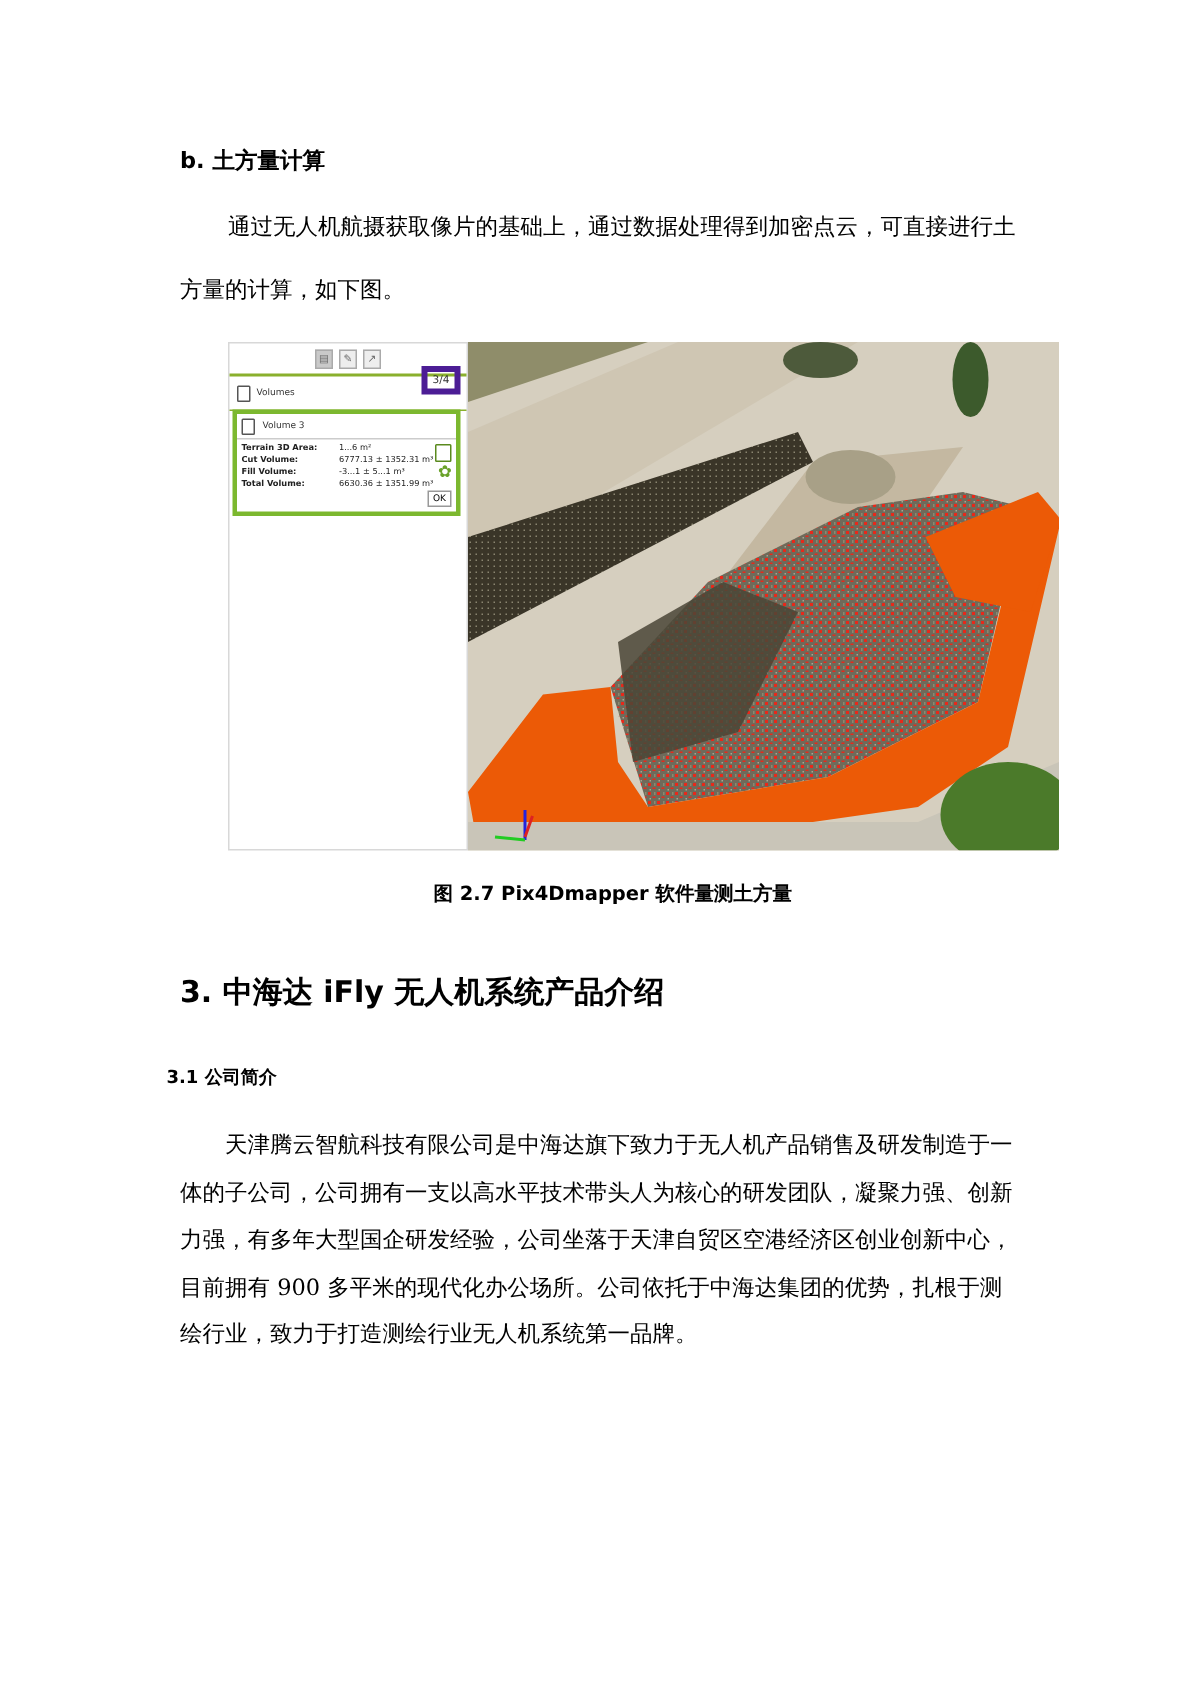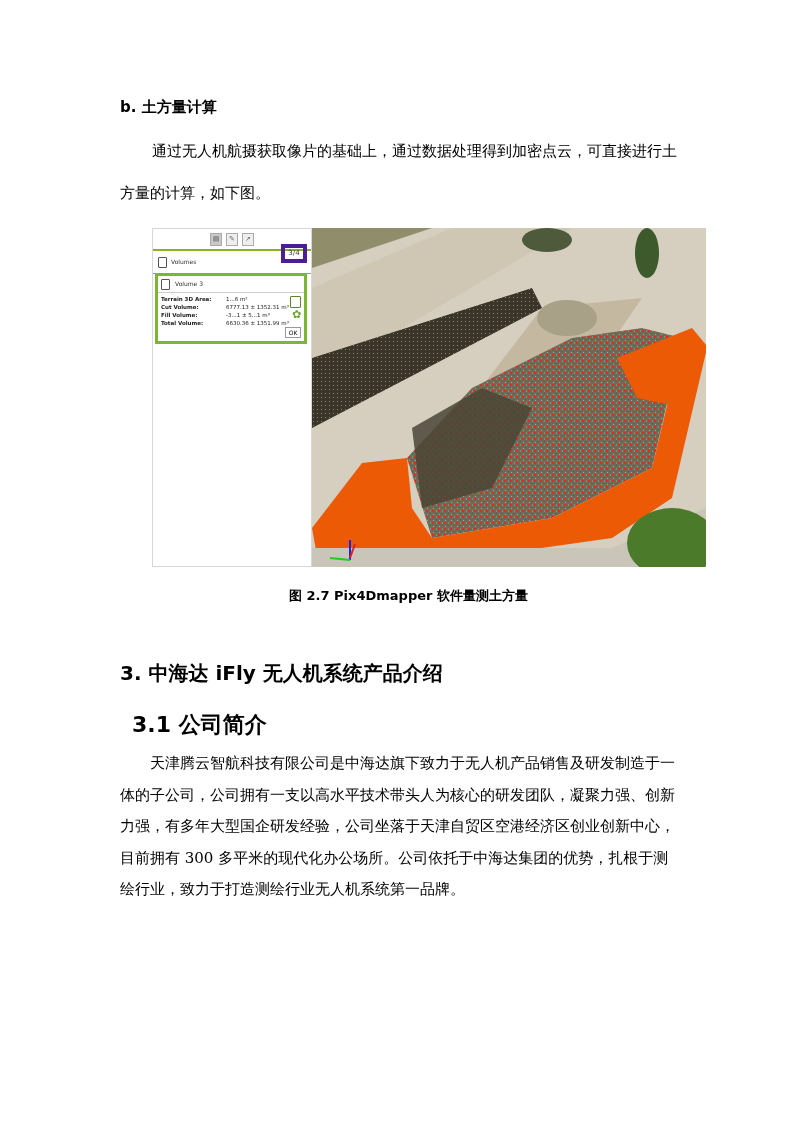--- a/index.html
+++ b/index.html
@@ -25,22 +25,22 @@
   .vol-head .doc-icon { left:3px; top:3px; }
   .vol-row { font-size:5.5px; line-height:8px; height:8px; position:relative; color:#222; white-space:nowrap; }
   .vol-row .lbl { position:absolute; left:3px; font-weight:bold; }
   .vol-row .val { position:absolute; left:68px; }
   .side-icon { position:absolute; right:3px; width:9px; height:10px; }
   .save-ic { top:20px; border:1px solid #5a8a1e; border-radius:1px; }
   .gear-ic { top:34px; color:#6aa22a; font-size:11px; line-height:10px; text-align:center; }
   .ok-btn { position:absolute; right:3px; bottom:3px; width:14px; height:9px; border:1px solid #999; font-size:6px; line-height:9px; text-align:center; }
   .scene { position:absolute; left:160px; top:0; width:394px; height:339px; overflow:hidden; background:#d8d2c4; }
   .caption { position:absolute; left:12px; width:793px; top:587px; text-align:center; font-size:13px; font-weight:bold; }
-  .h-3 { position:absolute; left:120px; top:648px; font-size:20px; font-weight:bold;margin-top:12px; }
-  .h-31 { position:absolute; left:132px; top:710px; font-size:22px; font-weight:bold; }
+  .h-3 { position:absolute; left:120px; top:648px; font-size:20px; font-weight:bold; }
+  .h-31 { position:absolute; left:111px; top:710px; font-size:12px; font-weight:bold; }
   .para2 { top:748px; font-family: "DejaVu Serif", "Liberation Serif", serif; line-height:31.5px; font-size:15px; }
   .para2 .first { text-indent:30px; }
 </style>
 </head>
 <body>
 
 <div class="h-b">b.  土方量计算</div>
 <div class="para para1">
   <div class="first">通过无人机航摄获取像片的基础上，通过数据处理得到加密点云，可直接进行土方量的计算，如下图。</div>
 </div>
@@ -120,14 +120,14 @@
       <line x1="38" y1="330" x2="43" y2="316" stroke="#dd2222" stroke-width="2"></line>
     </svg>
   </div>
 </div>
 
 <div class="caption">图 2.7  Pix4Dmapper 软件量测土方量</div>
 
 <div class="h-3">3.  中海达 iFly 无人机系统产品介绍</div>
 <div class="h-31">3.1  公司简介</div>
 <div class="para para2">
-  <div class="first">天津腾云智航科技有限公司是中海达旗下致力于无人机产品销售及研发制造于一体的子公司，公司拥有一支以高水平技术带头人为核心的研发团队，凝聚力强、创新力强，有多年大型国企研发经验，公司坐落于天津自贸区空港经济区创业创新中心，目前拥有 300 多平米的现代化办公场所。公司依托于中海达集团的优势，扎根于测绘行业，致力于打造测绘行业无人机系统第一品牌。</div>
+  <div class="first">天津腾云智航科技有限公司是中海达旗下致力于无人机产品销售及研发制造于一体的子公司，公司拥有一支以高水平技术带头人为核心的研发团队，凝聚力强、创新力强，有多年大型国企研发经验，公司坐落于天津自贸区空港经济区创业创新中心，目前拥有 900 多平米的现代化办公场所。公司依托于中海达集团的优势，扎根于测绘行业，致力于打造测绘行业无人机系统第一品牌。</div>
 </div>
 
 </body></html>

